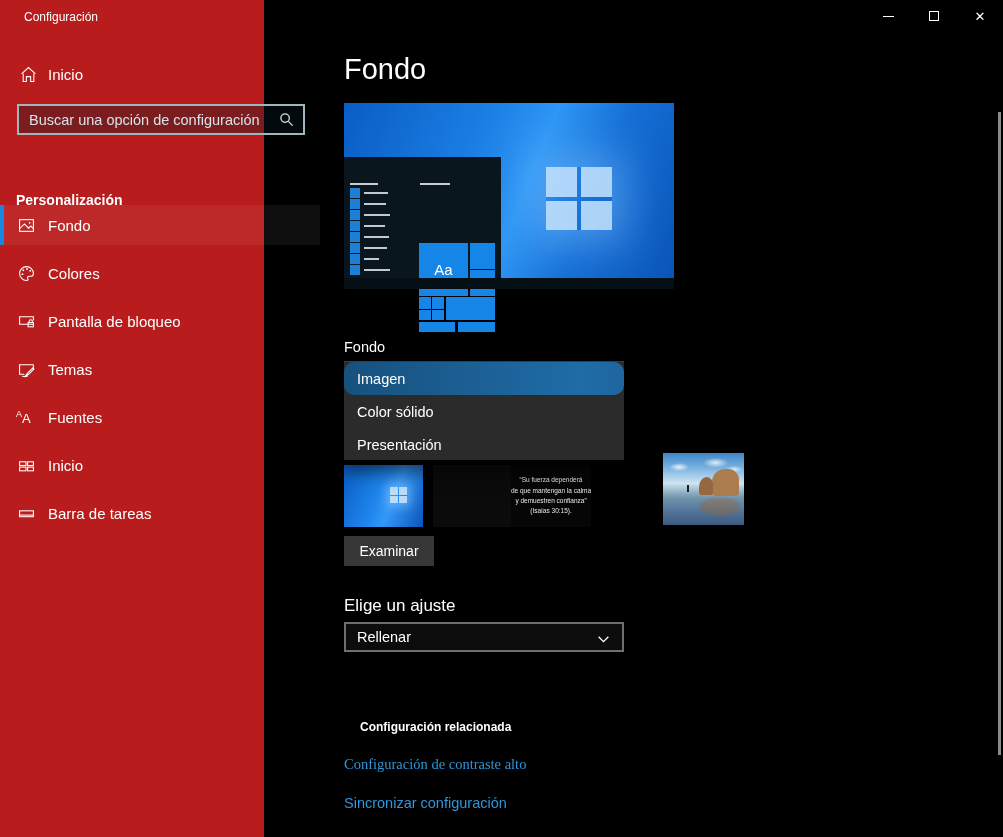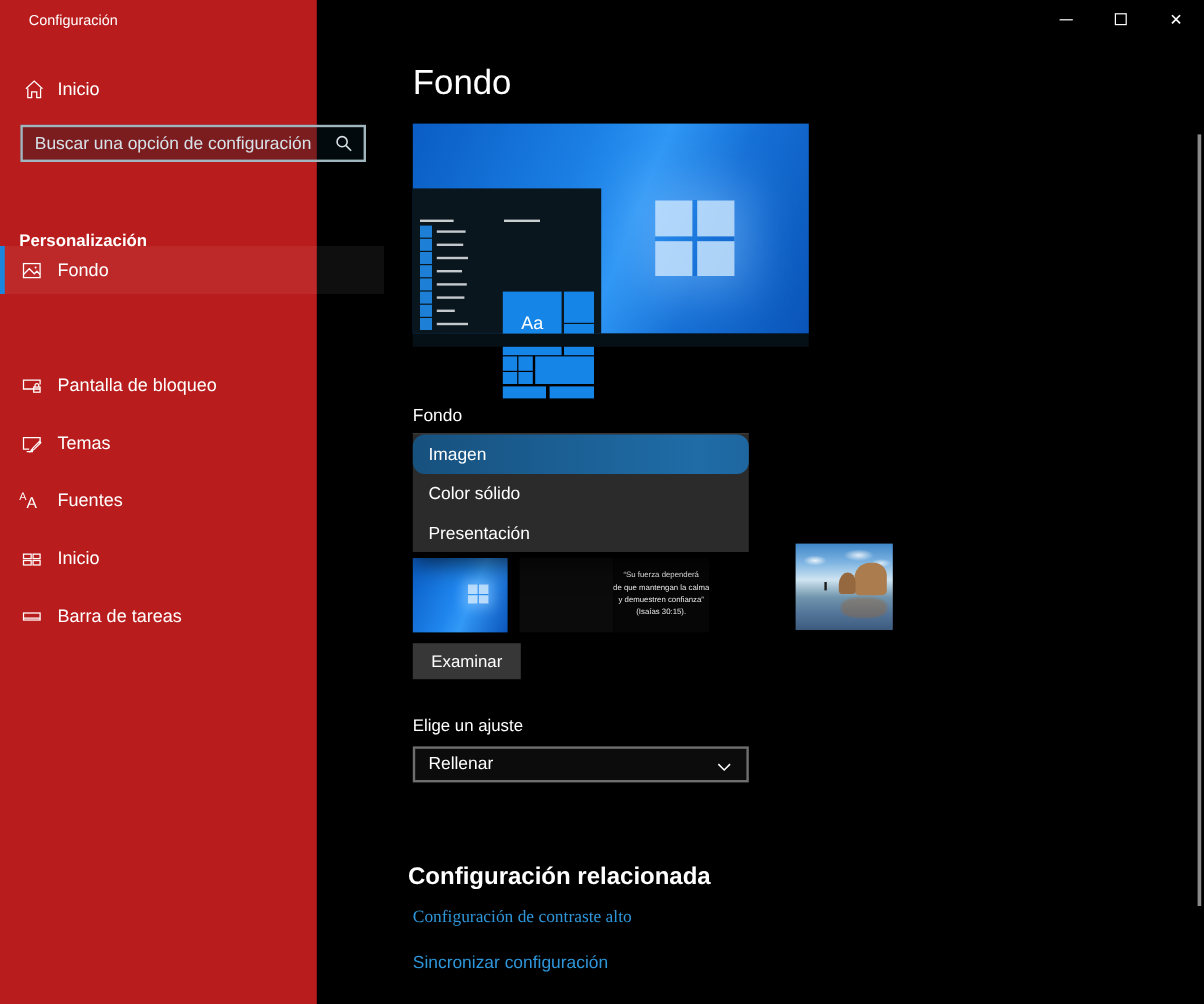--- a/index.html
+++ b/index.html
@@ -96,21 +96,21 @@
   }
   .sm-line { position:absolute; height:2px; background:#c9ced1; }
   .sm-sq { position:absolute; width:10px; height:10px; background:#1d7fd6; left:6px; }
   .sm-rowline { position:absolute; left:20px; height:2px; background:#c3c9cc; }
   .tile { position:absolute; background:#1685e8; }
   .tile-aa { display:flex; align-items:center; justify-content:center; font-size:15px; color:#fff; }
   .taskbar-mock { position:absolute; left:0; right:0; bottom:0; height:11px; background:#050f16; }
 
   
   .bg-label { position:absolute; left:24px; top:339px; font-size:14.5px; }
-  .fit-label { position:absolute; left:24px; top:596px; font-size:14px; }
+  .fit-label { position:absolute; left:24px; top:596px; font-size:17px; }
 
   
   .dropdown {
     position:absolute; left:24px; top:361px; width:280px; height:99px;
     background:#2b2b2b; z-index:5; box-shadow:0 10px 18px rgba(0,0,0,.65);
     border-top:1px solid #3c3c3c;
   }
   .dd-item {
     height:33px; display:flex; align-items:center; padding-left:13px;
     font-size:14.5px; color:#fff;
@@ -157,21 +157,21 @@
 
   
   .fit-select {
     position:absolute; left:24px; top:622px; width:280px; height:30px;
     border:2px solid #6e6e6e; background:#0c0c0c; color:#fff;
     display:flex; align-items:center; padding-left:11px; font-size:14.5px;
   }
   .fit-select .chevron { position:absolute; right:12px; top:9px; }
 
   
-  .related-title { position:absolute; left:20px; top:720px; font-size:20px; color:#fff; }
+  .related-title { position:absolute; left:40px; top:720px; font-size:12px; color:#fff; }
   .settings-link { position:absolute; left:24px; font-size:14.5px; color:#2e96d9; text-decoration:none; }
   .link-contrast { top:756px;font-family:Liberation Serif, serif; }
   .link-sync { top:795px; }
 
   
   .scrollbar-thumb {
     position:absolute; left:678px; top:112px; width:3px; height:643px;
     background:#8a8a8a;
   }
 
@@ -209,20 +209,32 @@
     <span class="nav-icon">
       <svg width="17" height="17" viewBox="0 0 16 16" fill="none" stroke="#fff" stroke-width="1">
         <rect x="1.5" y="2.5" width="13" height="11"></rect>
           <path d="M1.5 11 L6 6.5 L10 10.5 L12 8.5 L14.5 11"></path>
         <circle cx="11" cy="5.5" r="0.8" fill="#fff" stroke="none"></circle>
       </svg>
     </span>
     <span class="nav-label">Fondo</span>
   </div>
 
+  <div class="nav-item" style="top:253px">
+    <span class="nav-icon">
+      <svg width="17" height="17" viewBox="0 0 16 16" fill="none" stroke="#fff" stroke-width="1">
+        <path d="M8 1.5 a6.5 6.5 0 1 0 0 13 c1.5 0 1.8-1 1.2-1.8 c-.8-1 .2-2.2 1.6-2.2 h1.7 c1.2 0 2-1 2-2.5 A6.5 6.5 0 0 0 8 1.5 Z"></path>
+        <circle cx="5" cy="5" r="0.9" fill="#fff" stroke="none"></circle>
+        <circle cx="8.5" cy="3.8" r="0.9" fill="#fff" stroke="none"></circle>
+        <circle cx="11.5" cy="5.5" r="0.9" fill="#fff" stroke="none"></circle>
+        <circle cx="4.2" cy="8.6" r="0.9" fill="#fff" stroke="none"></circle>
+      </svg>
+    </span>
+    <span class="nav-label">Colores</span>
+  </div>
 
   <div class="nav-item" style="top:349px">
     <span class="nav-icon">
       <svg width="17" height="17" viewBox="0 0 16 16" fill="none" stroke="#fff" stroke-width="1">
         <path d="M6 12.5 H1.5 V3.5 H14.5 V8"></path>
         <path d="M14 6.5 L9 11.5 L7.5 13.5 L7 14.5 L8 14 L10 12.5 L15 7.5 Z"></path>
         <line x1="4" y1="14.5" x2="9" y2="14.5"></line>
       </svg>
     </span>
     <span class="nav-label">Temas</span>

